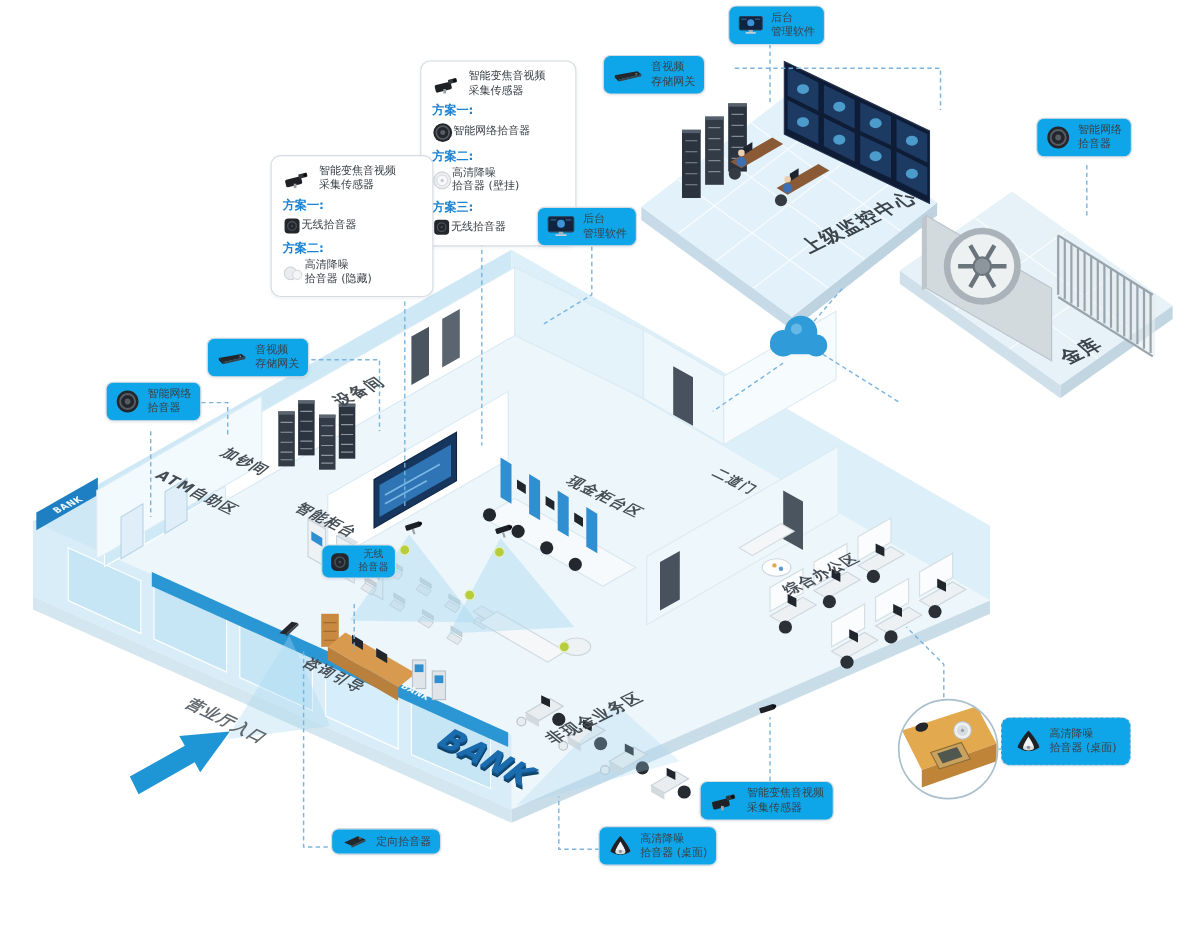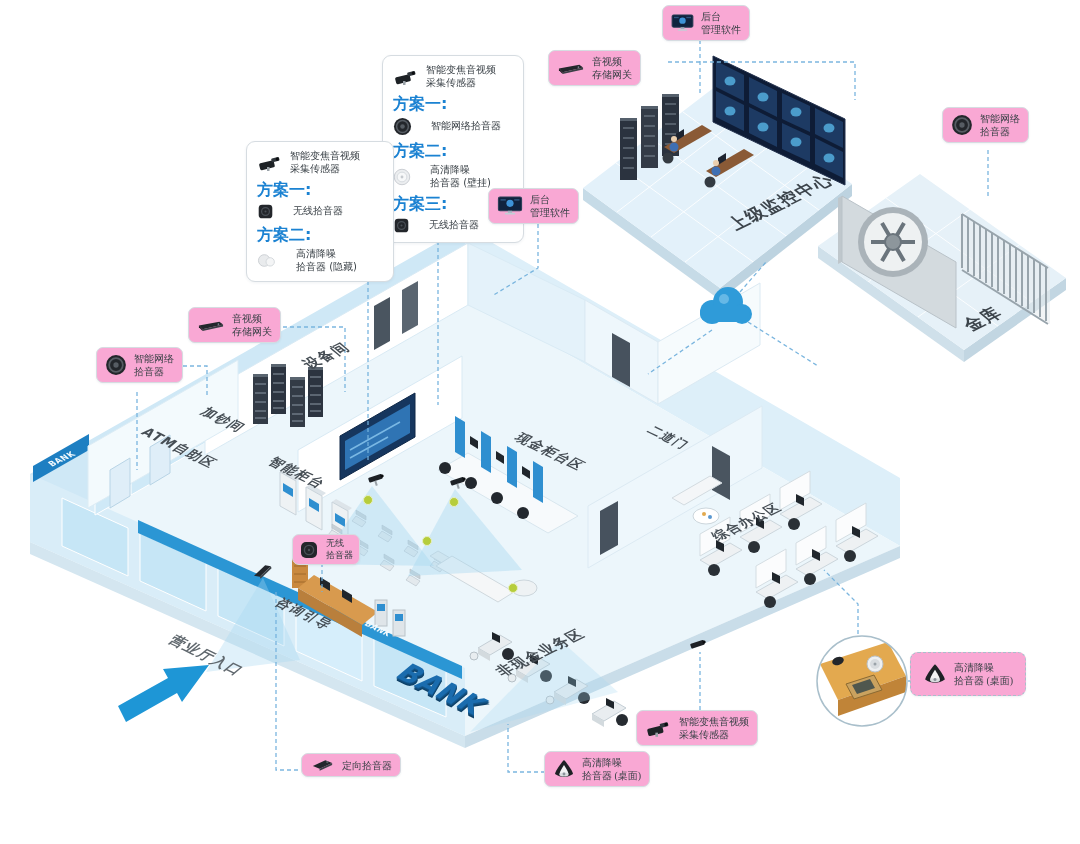--- a/index.html
+++ b/index.html
@@ -3,32 +3,32 @@
 <meta charset="utf-8">
 <style>
   html,body{margin:0;padding:0;background:#fff;}
   .stage{position:relative;width:1080px;height:844px;background:#ffffff;overflow:hidden;
          font-family:"DejaVu Sans","Liberation Sans",sans-serif;}
   .stage svg.scene{position:absolute;left:0;top:0;z-index:1;}
   .area-label{position:absolute;z-index:3;color:#454d54;font-weight:600;white-space:nowrap;
               letter-spacing:1.5px;transform-origin:center;}
   .asc{transform:translate(-50%,-50%) rotate(-26deg) skewX(24deg);}
   .desc{transform:translate(-50%,-50%) rotate(26deg) skewX(-24deg);}
-  .callout{position:absolute;z-index:5;display:flex;align-items:center;gap:7px;background:#f9a8d4;
+  .callout{position:absolute;z-index:5;display:flex;align-items:center;gap:7px;background:#0ea5e9;
            border:1px solid #d6dce1;border-radius:7px;padding:4px 8px;font-size:10px;line-height:1.3;
-           color:#3a4147;box-shadow:0 1px 2px rgba(60,90,110,.08);font-family:Liberation Serif, serif;}
+           color:#3a4147;box-shadow:0 1px 2px rgba(60,90,110,.08);}
   .callout.dashed{border:1.5px dashed #a9bfcb;border-radius:8px;padding:8px 12px;}
   .callout .txt .l{display:block;white-space:nowrap;}
   .ic{flex:0 0 auto;display:flex;align-items:center;}
   .plan-box{position:absolute;z-index:5;background:#fff;border:1px solid #d6dce1;border-radius:9px;
             padding:8px 10px 6px;font-size:10px;line-height:1.25;color:#3a4147;
             box-shadow:0 1px 3px rgba(60,90,110,.08);}
   .plan-box .hdr{display:flex;gap:7px;align-items:center;margin-bottom:2px;}
-  .plan-box .plan-label{color:#1b82d2;font-weight:bold;font-size:16px;margin:5px 0 3px;}
-  .plan-box .item{display:flex;gap:19px;align-items:center;margin:1px 0 2px;}
+  .plan-box .plan-label{color:#1b82d2;font-weight:bold;font-size:11px;margin:5px 0 3px;}
+  .plan-box .item{display:flex;gap:0;align-items:center;margin:1px 0 2px;}
   .plan-box .txt .l{display:block;white-space:nowrap;}
   .bank3d{position:absolute;z-index:4;font-weight:800;font-size:27px;color:#1a6cae;letter-spacing:1px;
           transform:translate(-50%,-50%) rotate(26deg) skewX(-24deg);
           text-shadow:1px 1px 0 #14578c,2px 2px 0 #104a77,3px 3px 0 #0d3e63;}
   .bank-small{position:absolute;z-index:4;font-weight:bold;color:#f2f9fd;letter-spacing:.5px;}
 </style>
 </head>
 <body>
 
 <div class="stage">
@@ -669,21 +669,21 @@
           <circle cx="10" cy="10" r="6.2" fill="none" stroke="#565c63" stroke-width="1.6"></circle>
           <circle cx="10" cy="10" r="2.4" fill="#565c63"></circle>
         </svg>
       </span>
   <span class="txt">
         <span class="l">智能网络</span>
         <span class="l">拾音器</span>
       </span>
 </div>
 
-<div class="callout" style="left:292px;top:534px;padding:3px 6px;font-size:9px;">
+<div class="callout" style="left:292px;top:495px;padding:3px 6px;font-size:9px;text-align:center;">
   <span class="ic">
         <svg viewBox="0 0 20 20" width="20" height="20">
           <rect x="2" y="2" width="16" height="16" rx="5" fill="#23262b"></rect>
           <circle cx="10" cy="10" r="4.6" fill="none" stroke="#4a5057" stroke-width="1.4"></circle>
           <rect x="8.8" y="8.8" width="2.4" height="2.4" rx="1.2" fill="#4a5057"></rect>
         </svg>
       </span>
   <span class="txt">
         <span class="l">无线</span>
         <span class="l">拾音器</span>

